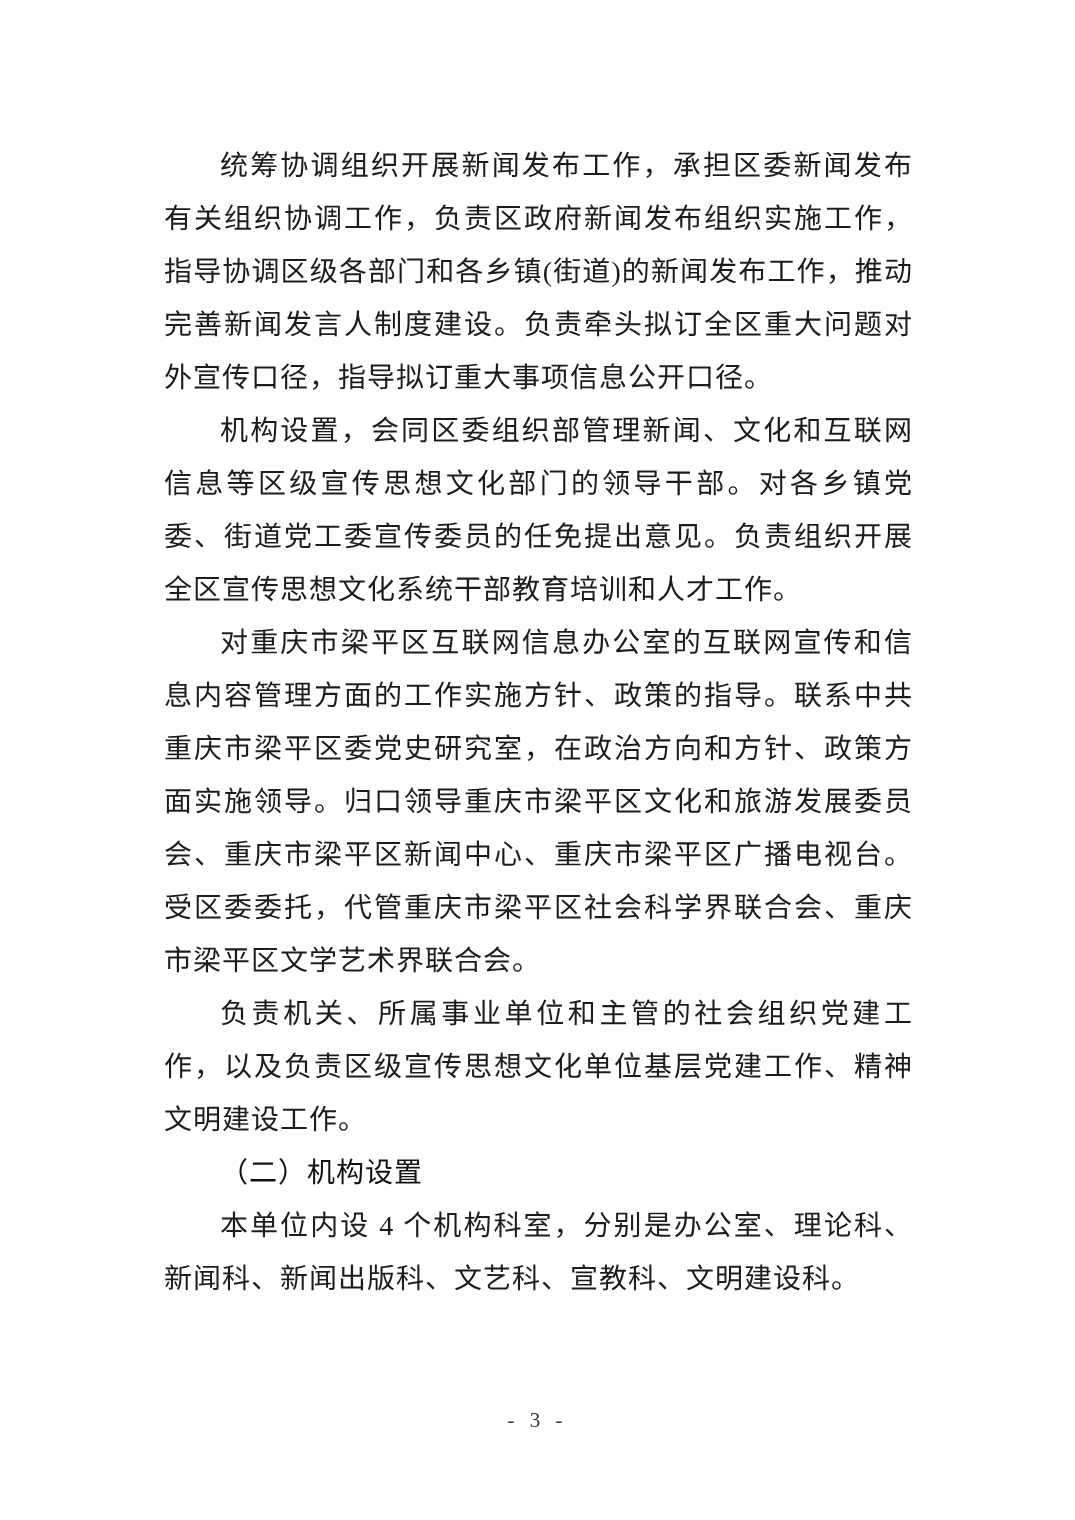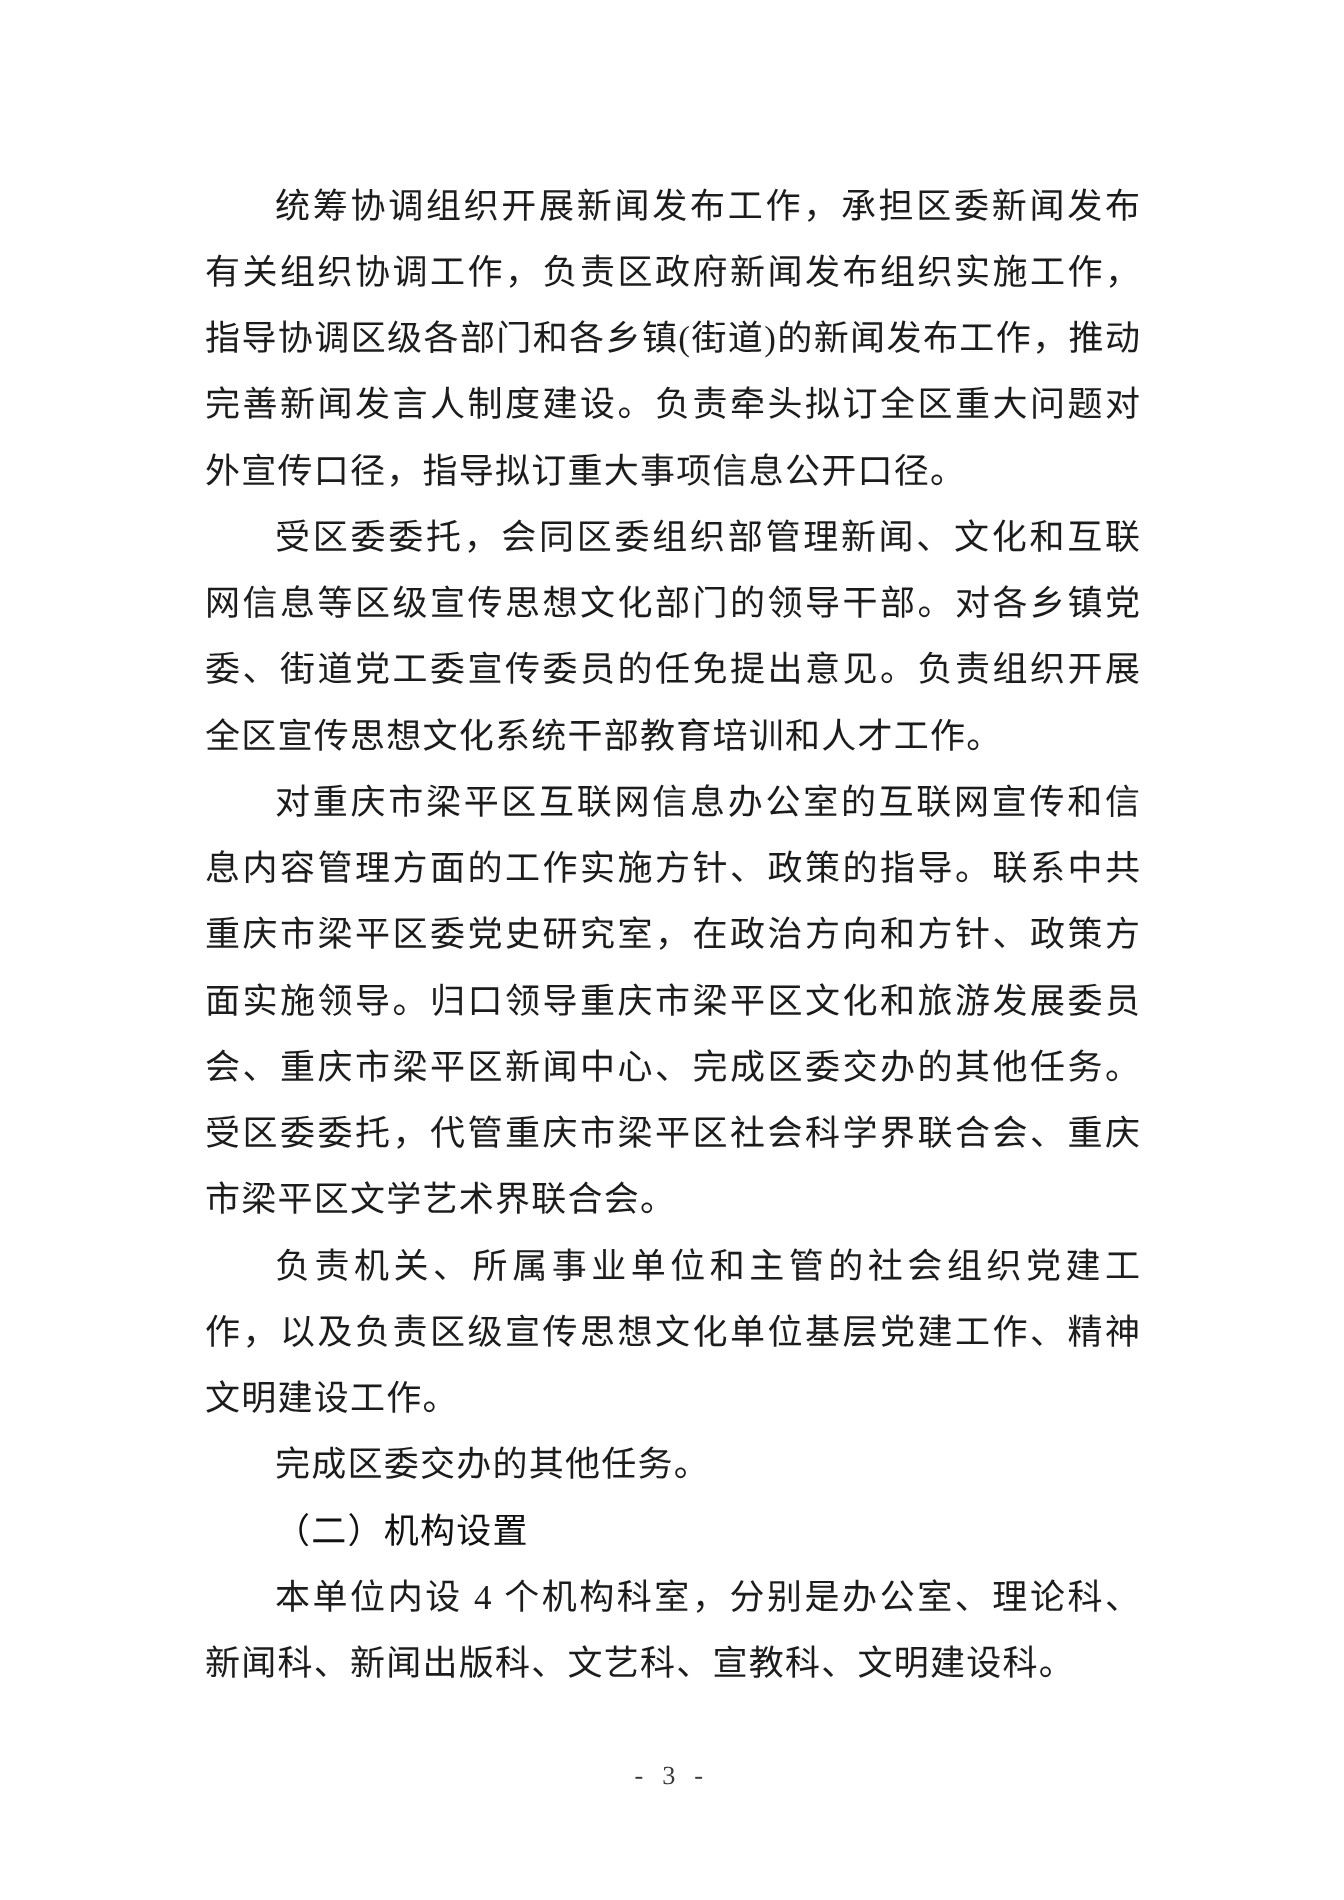--- a/index.html
+++ b/index.html
@@ -48,24 +48,23 @@
     color: #3a3a3a;
     letter-spacing: 5px;
   }
 </style>
 </head>
 <body>
 
 <div class="page">
   <div class="doc-body">
     <p class="para">统筹协调组织开展新闻发布工作，承担区委新闻发布有关组织协调工作，负责区政府新闻发布组织实施工作，指导协调区级各部门和各乡镇(街道)的新闻发布工作，推动完善新闻发言人制度建设。负责牵头拟订全区重大问题对外宣传口径，指导拟订重大事项信息公开口径。</p>
-    <p class="para">受区委委托，会同区委组织部管理新闻、文化和互联网信息等区级宣传思想文化部门的领导干部。对各乡镇党委、街道党工委宣传委员的任免提出意见。负责组织开展全区宣传思想文化系统干部教育培训和人才工作。</p>
-    <p class="para">对重庆市梁平区互联网信息办公室的互联网宣传和信息内容管理方面的工作实施方针、政策的指导。联系中共重庆市梁平区委党史研究室，在政治方向和方针、政策方面实施领导。归口领导重庆市梁平区文化和旅游发展委员会、重庆市梁平区新闻中心、完成区委交办的其他任务。受区委委托，代管重庆市梁平区社会科学界联合会、重庆市梁平区文学艺术界联合会。</p>
+    <p class="para">机构设置，会同区委组织部管理新闻、文化和互联网信息等区级宣传思想文化部门的领导干部。对各乡镇党委、街道党工委宣传委员的任免提出意见。负责组织开展全区宣传思想文化系统干部教育培训和人才工作。</p>
+    <p class="para">对重庆市梁平区互联网信息办公室的互联网宣传和信息内容管理方面的工作实施方针、政策的指导。联系中共重庆市梁平区委党史研究室，在政治方向和方针、政策方面实施领导。归口领导重庆市梁平区文化和旅游发展委员会、重庆市梁平区新闻中心、重庆市梁平区广播电视台。受区委委托，代管重庆市梁平区社会科学界联合会、重庆市梁平区文学艺术界联合会。</p>
     <p class="para">负责机关、所属事业单位和主管的社会组织党建工作，以及负责区级宣传思想文化单位基层党建工作、精神文明建设工作。</p>
-    <p class="para">完成区委交办的其他任务。</p>
     <p class="para heading">（二）机构设置</p>
     <p class="para">本单位内设 4 个机构科室，分别是办公室、理论科、新闻科、新闻出版科、文艺科、宣教科、文明建设科。</p>
   </div>
 
   <div class="page-footer">
     <span class="page-number">- 3 -</span>
   </div>
 </div>
 
 </body></html>

